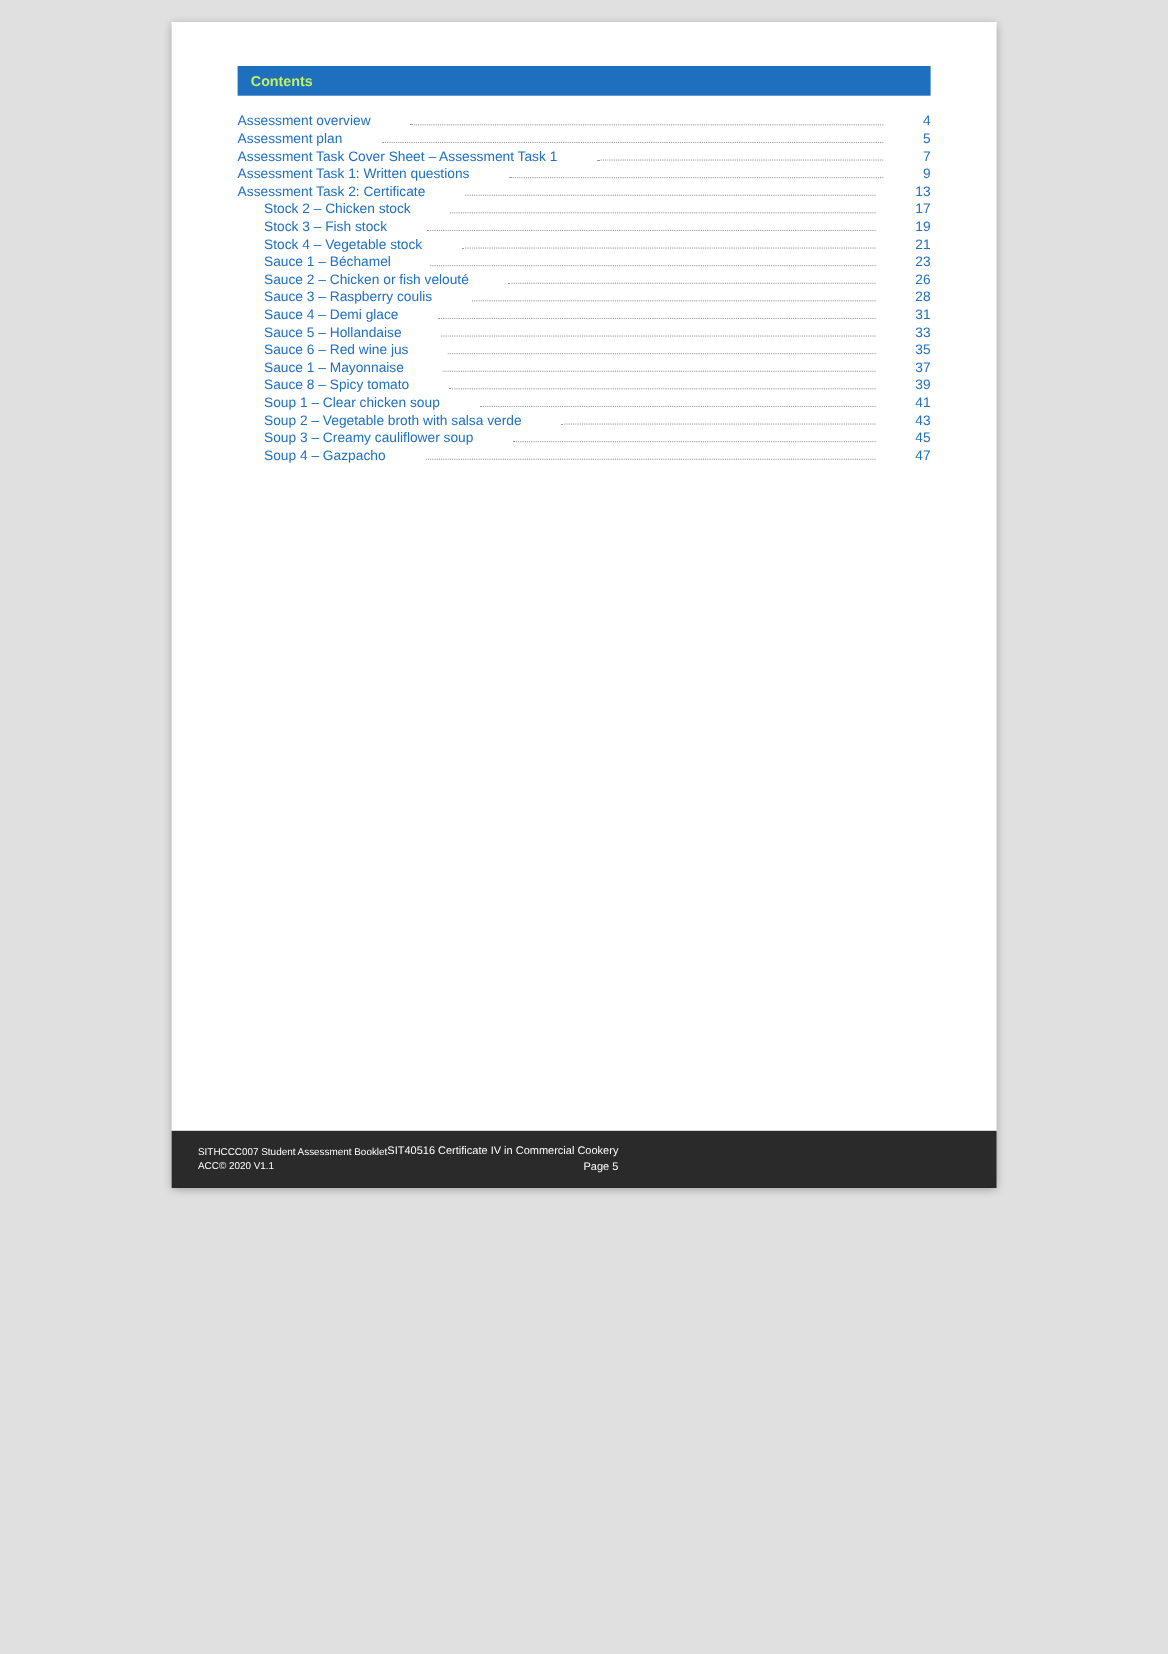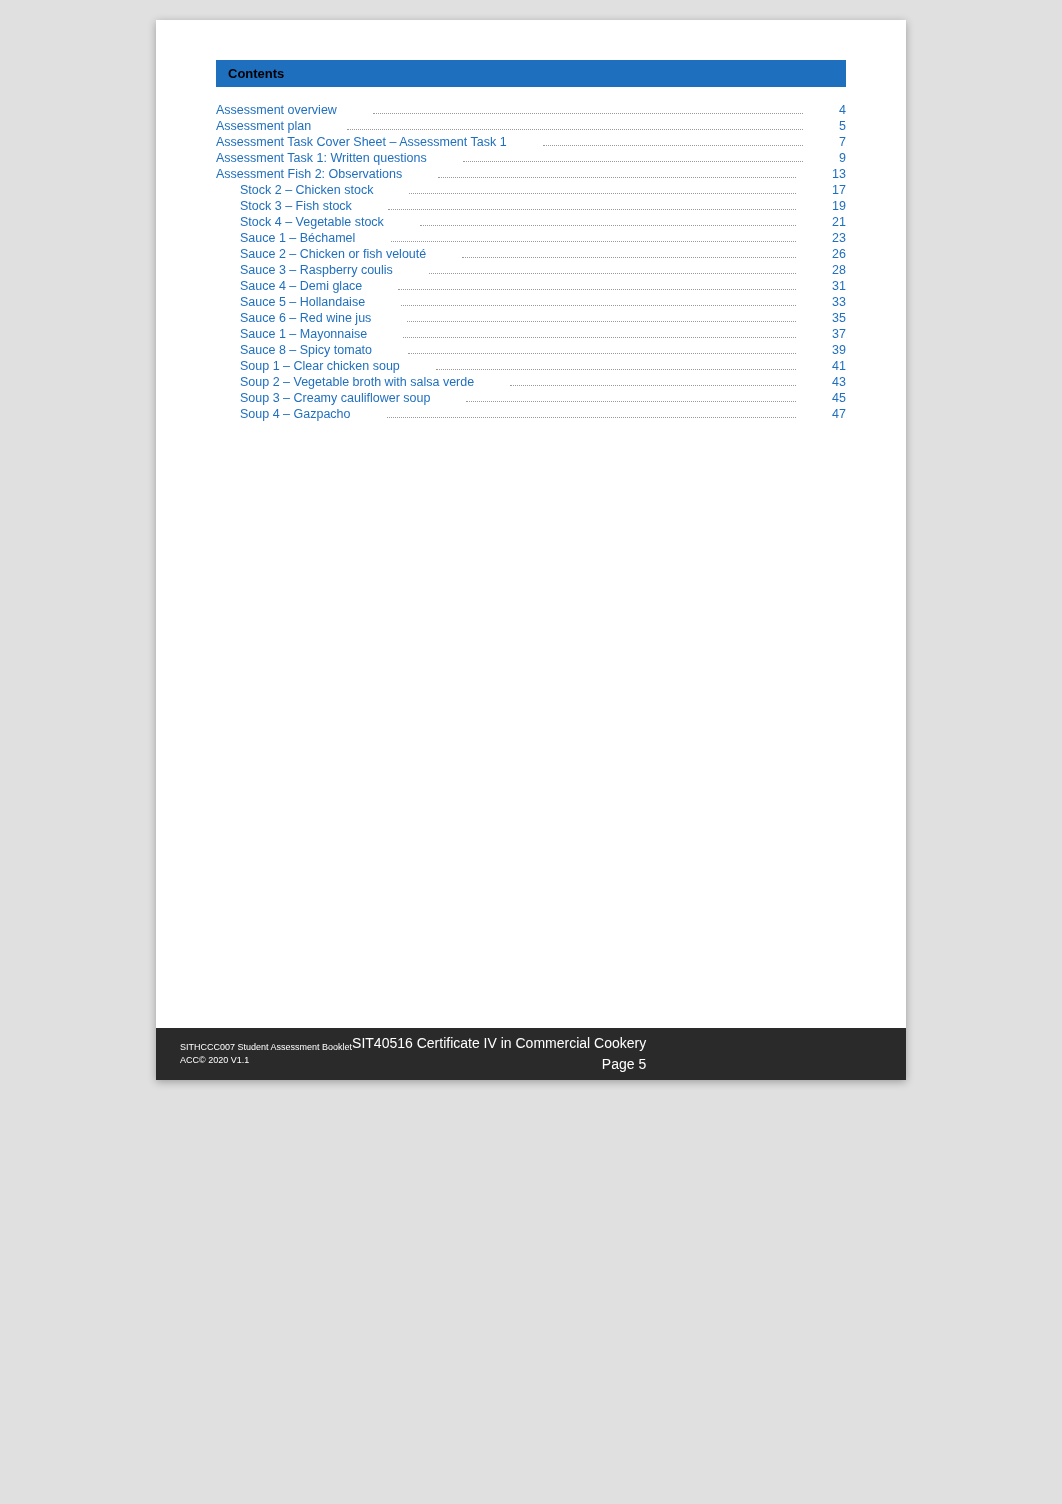--- a/index.html
+++ b/index.html
@@ -22,21 +22,21 @@
       background: #ffffff;
       width: 750px;
       min-height: 1060px;
       position: relative;
       padding: 40px 60px 80px 60px;
       box-shadow: 0 2px 8px rgba(0,0,0,0.3);
     }
 
     .contents-header {
       background: #1f6fbf;
-      color: #000000;
+      color: #bef264;
       font-weight: bold;
       font-size: 13px;
       padding: 6px 12px;
       margin-bottom: 16px;
     }
 
     .toc-list {
       list-style: none;
     }
 
@@ -86,21 +86,21 @@
     }
 
     .footer-left {
       color: #ffffff;
       font-size: 9px;
       line-height: 1.5;
     }
 
     .footer-right {
       color: #ffffff;
-      font-size: 14px;
+      font-size: 10px;
       line-height: 1.5;
       text-align: right;
     }
   </style>
 </head>
 <body>
 
 <div class="page">
 
   <div class="contents-header">
@@ -122,21 +122,21 @@
         <a href="#">Assessment Task Cover Sheet – Assessment Task 1</a>
         <span class="toc-dots"></span>
         <span class="toc-page">7</span>
       </li>
       <li class="toc-item">
         <a href="#">Assessment Task 1: Written questions</a>
         <span class="toc-dots"></span>
         <span class="toc-page">9</span>
       </li>
       <li class="toc-item">
-        <a href="#">Assessment Fish 2: Observations</a>
+        <a href="#">Assessment Task 2: Certificate</a>
         <span class="toc-dots"></span>
         <span class="toc-page">13</span>
       </li>
       <li class="toc-item indented">
         <a href="#">Stock 2 – Chicken stock</a>
         <span class="toc-dots"></span>
         <span class="toc-page">17</span>
       </li>
       <li class="toc-item indented">
         <a href="#">Stock 3 – Fish stock</a>

